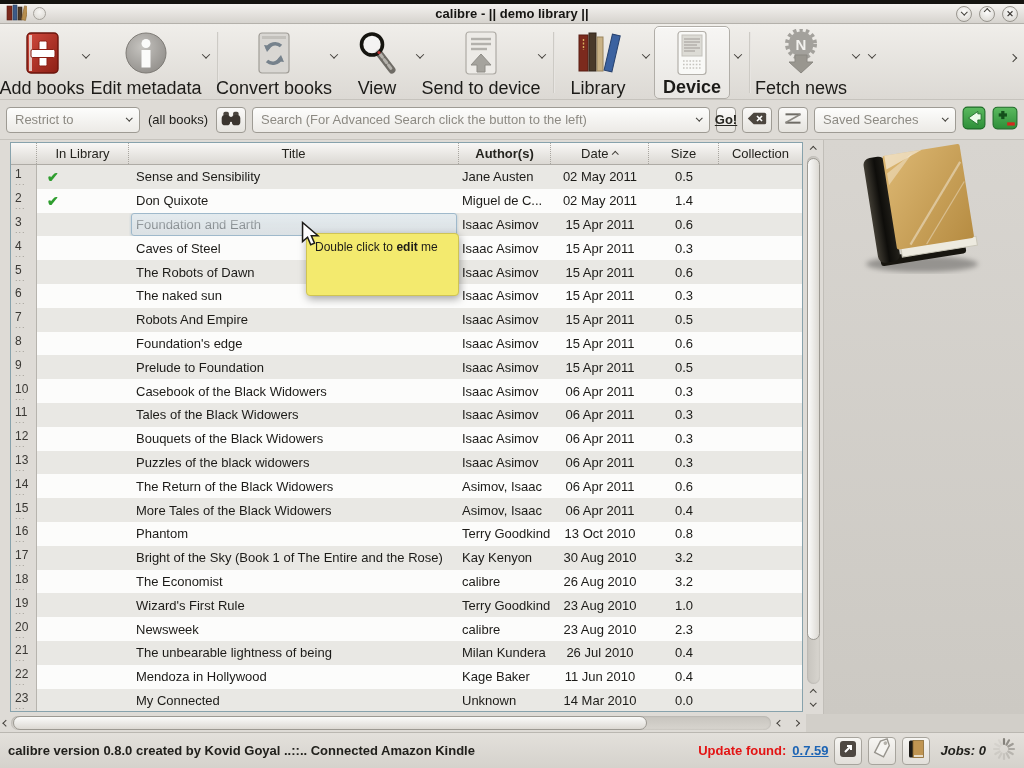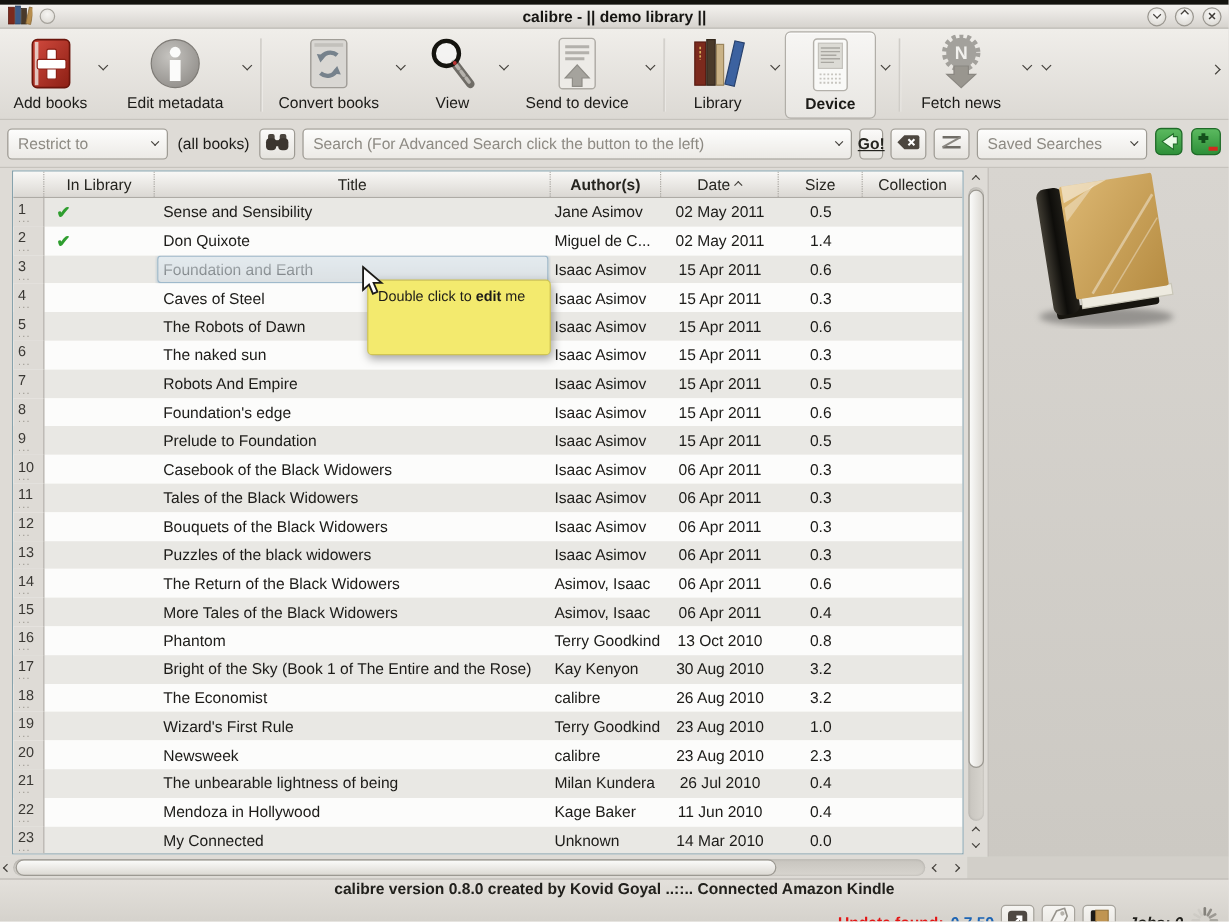--- a/index.html
+++ b/index.html
@@ -27,21 +27,21 @@
   .chev.left { transform:rotate(135deg); }
   .chev.right { transform:rotate(-45deg); }
   .chev.tiny { width:4.5px; height:4.5px; border-width:1.5px; }
 
   
   .toolbar { position:absolute; left:0; top:24px; width:1024px; height:76px;
     background:linear-gradient(#f0eeea,#dcd9d4); border-bottom:1px solid #c6c3bd;
     display:flex; align-items:stretch; padding:2px 6px 0 6px; }
   .titem { display:flex; flex-direction:column; align-items:center; justify-content:flex-start; padding-top:3px; }
   .ticon { height:48px; display:flex; align-items:center; justify-content:center; }
-  .tlabel { font-size:13px; color:#1c1b18; white-space:nowrap; margin-top:1px; }
+  .tlabel { font-size:18px; color:#1c1b18; white-space:nowrap; margin-top:1px; }
   .titem.selected { border:1px solid #b1aea8; border-radius:5px;
     background:linear-gradient(#f7f6f4,#e8e6e2); box-shadow:inset 0 1px 0 #fff; }
   .titem.selected .tlabel { font-weight:bold; }
   .tchev { width:16px; display:flex; align-items:center; justify-content:center; padding-bottom:14px; }
   .tsep { width:2px; margin:6px 3px; background:linear-gradient(90deg,#c0bdb7,#f4f2ef); }
   .tspacer { flex:1; }
   .toverflow { display:flex; align-items:center; padding-bottom:10px; padding-right:2px; }
 
   
   .searchrow { position:absolute; left:0; top:100px; width:1024px; height:40px;
@@ -105,21 +105,21 @@
   .hbtn { position:absolute; top:0; width:13px; height:18px; display:flex; align-items:center; justify-content:center; }
   .htrack { position:absolute; left:11px; top:2px; width:760px; height:14px; border-radius:7px;
     background:linear-gradient(#c7c4be,#d8d5cf); box-shadow:inset 0 0 2px rgba(0,0,0,.2); }
   .hthumb { position:absolute; left:13px; top:2px; width:634px; height:14px; border-radius:7px;
     border:1px solid #9c9992; background:linear-gradient(#fbfbfa,#dcd9d3); }
   .hscroll-right-gap { position:absolute; left:806px; top:714px; width:218px; height:18px; background:#d2cfc9; }
 
   
   .statusbar { position:absolute; left:0; top:732px; width:1024px; height:36px;
     background:linear-gradient(#e3e0db,#d5d2cc); border-top:1px solid #bab7b1;
-    display:flex; align-items:center; padding:0 8px; gap:6px;flex-direction:column; }
+    display:flex; align-items:center; padding:0 8px; gap:6px; }
   .status-msg { font-weight:bold; color:#21201c; }
   .status-right { margin-left:auto; display:flex; align-items:center; gap:6px; }
   .upd-label { color:#e31414; font-weight:bold; }
   .upd-link { color:#1c64b4; font-weight:bold; text-decoration:underline; }
   .sq-btn { width:28px; height:28px; border:1px solid #a7a49d; border-radius:4px;
     background:linear-gradient(#f6f5f2,#e2dfda); display:flex; align-items:center; justify-content:center; }
   .jobs { font-weight:bold; color:#21201c; margin-left:4px;font-style:italic; }
 
   
   .tooltip { position:absolute; left:306px; top:233px; width:153px; height:63px;
@@ -413,21 +413,21 @@
           </div>
       </div>
       <div>
           <div class="trow even">
             <div class="cell gutter">
               <span class="rn">1</span>
               <span class="grip">...</span>
             </div>
             <div class="cell c-inlib">✔</div>
             <div class="cell c-title">Sense and Sensibility</div>
-            <div class="cell c-authors">Jane Asimov</div>
+            <div class="cell c-authors">Jane Austen</div>
             <div class="cell c-date">02 May 2011</div>
             <div class="cell c-size">0.5</div>
             <div class="cell c-coll"></div>
           </div>
           <div class="trow odd">
             <div class="cell gutter">
               <span class="rn">2</span>
               <span class="grip">...</span>
             </div>
             <div class="cell c-inlib">✔</div>

